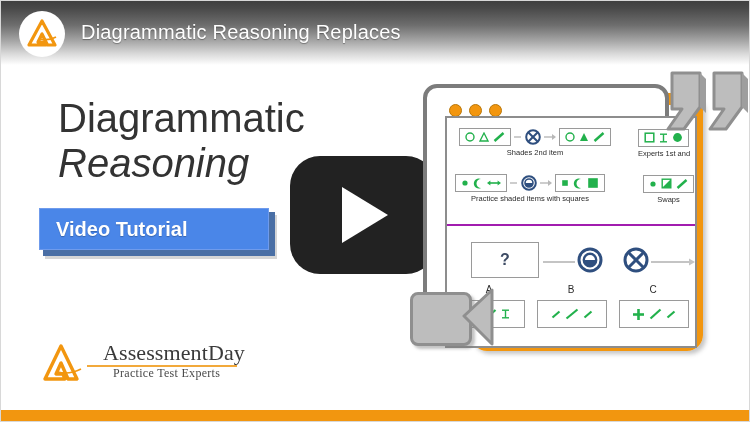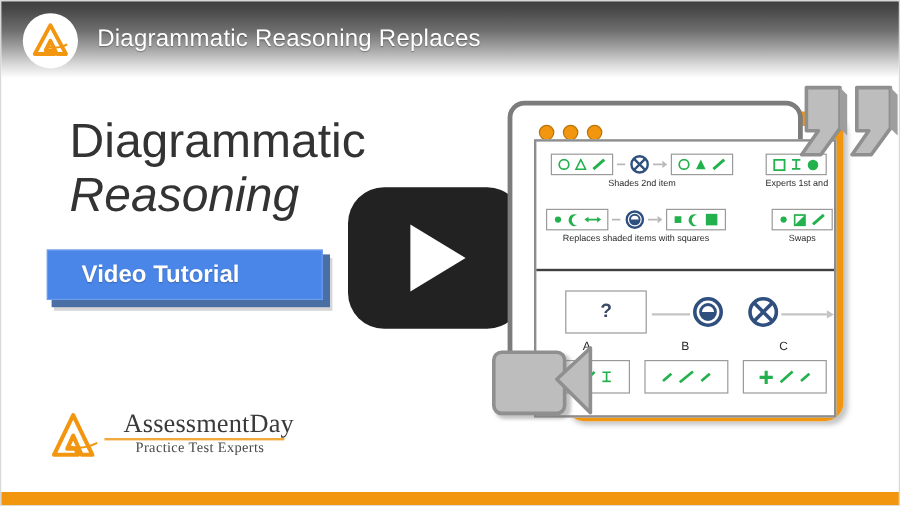--- a/index.html
+++ b/index.html
@@ -45,21 +45,21 @@
     position:absolute;left:4px;top:4px;width:232px;height:44px;
     background:#4a6fa5;
   }
   #vt-face{
     position:absolute;left:0;top:0;width:228px;height:40px;
     background:#4a86e8;border:1px solid #6f9bec;
     display:flex;align-items:center;
   }
   #vt-label{
     color:#ffffff;font-size:20px;font-weight:bold;padding-left:16px;
-    text-shadow:0 1px 1px rgba(0,0,0,.25);white-space:nowrap;margin-left:12px;
+    text-shadow:0 1px 1px rgba(0,0,0,.25);white-space:nowrap;
   }
 
   #part-label{
     position:absolute;left:42px;top:281px;
     font-size:22px;font-weight:bold;color:#333333;
   }
 
   
   #ad-logo{position:absolute;left:40px;top:340px;width:190px;height:48px;}
   #ad-mark{position:absolute;left:0;top:2px;}
@@ -110,21 +110,21 @@
   }
   .dot{
     position:absolute;top:16px;width:11px;height:11px;border-radius:50%;
     background:#f2960f;border:1px solid #b97608;
   }
   #dot1{left:22px;} #dot2{left:42px;} #dot3{left:62px;}
 
   
   #rules-panel{
     position:absolute;left:0;top:0;width:100%;height:108px;
-    border-bottom:2px solid #404040;box-sizing:border-box;padding:8px 6px 0 6px;
+    border-bottom:2px solid #a21caf;box-sizing:border-box;padding:8px 6px 0 6px;
   }
   .rule-row{position:relative;height:48px;}
   .rule-cell{position:absolute;}
   .shape-box{
     border:1px solid #9a9a9a;background:#ffffff;height:18px;
     display:inline-flex;align-items:center;gap:4px;padding:1px 5px;
     box-sizing:border-box;vertical-align:middle;
   }
   .rule-cap{
     font-size:7.5px;color:#2b2b2b;text-align:center;margin-top:2px;white-space:nowrap;
@@ -315,21 +315,21 @@
                       <rect x="1.2" y="1.2" width="5.6" height="5.6" fill="#22b14c"></rect>
                     </svg>
                   <svg width="10" height="11">
                       <path d="M8 1 A5 5 0 1 0 8 10 A4 4 0 1 1 8 1 Z" fill="#22b14c"></path>
                     </svg>
                   <svg width="12" height="12">
                       <rect x="1.2" y="1.2" width="9.6" height="9.6" fill="#22b14c"></rect>
                     </svg>
                 </span>
               </div>
-              <div class="rule-cap">Replaces shaded items with squares</div>
+              <div class="rule-cap">Practice shaded items with squares</div>
             </div>
 
             <div class="rule-cell" style="left:190px;top:0px;">
               <span class="shape-box">
                 <svg width="8" height="8">
                     <circle cx="4" cy="4" r="2.6" fill="#22b14c"></circle>
                   </svg>
                 <svg width="11" height="11">
                     <rect x="1.2" y="1.2" width="8.6" height="8.6" fill="none" stroke="#22b14c" stroke-width="1.4"></rect>
                     <polygon points="9.8,1.2 9.8,9.8 1.2,9.8" fill="#22b14c"></polygon>

